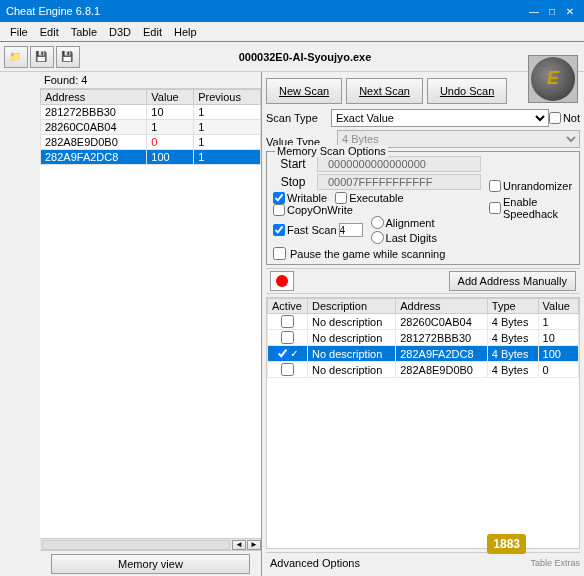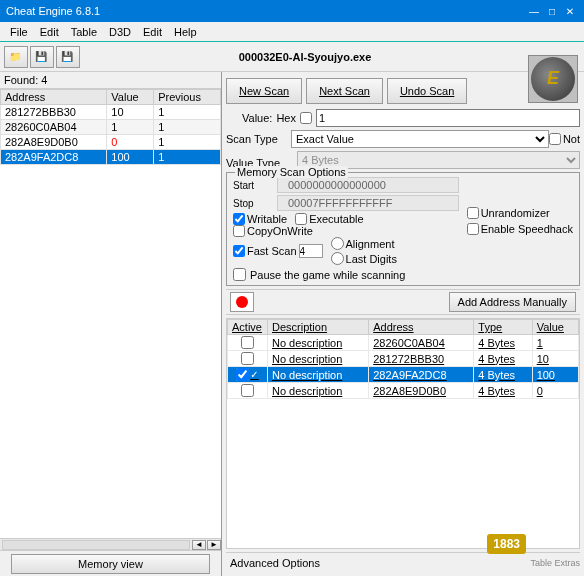--- a/index.html
+++ b/index.html
@@ -112,20 +112,21 @@
       font-size: 18px;
       font-weight: bold;
       font-style: italic;
     }
 
     
     .main-content {
       display: flex;
       height: calc(576px - 22px - 20px - 30px);
       position: relative;
+      margin-left: 40px;
     }
 
     
     .left-panel {
       width: 222px;
       display: flex;
       flex-direction: column;
       border-right: 1px solid #999;
     }
 
@@ -280,22 +281,23 @@
       padding: 0 2px;
       font-size: 11px;
     }
     .scan-options-row {
       display: flex;
       align-items: center;
       gap: 4px;
       margin-bottom: 2px;
     }
     .scan-opt-label {
-      font-size: 10px;
+      font-size: 12px;
       width: 40px;
+      text-align: center;
     }
     .scan-opt-input {
       flex: 1;
       height: 16px;
       border: 1px solid #ccc;
       font-size: 11px;
       background: #e8e8e8;
       color: #666;
       padding: 0 10px;
     }
@@ -369,21 +371,20 @@
       cursor: pointer;
       font-size: 11px;
     }
 
     
     .addr-table-container {
       flex: 1;
       background: white;
       overflow: auto;
       border: 1px solid #ccc;
-      text-decoration: underline;
     }
     .addr-table {
       width: 100%;
       border-collapse: collapse;
     }
     .addr-table th {
       background: #e8e8e8;
       border: 1px solid #ccc;
       padding: 1px 4px;
       text-align: left;
@@ -525,26 +526,20 @@
   </div>
 
   <div class="right-panel">
 
     <div class="scan-buttons">
       <button class="scan-btn">New Scan</button>
       <button class="scan-btn">Next Scan</button>
       <button class="scan-btn">Undo Scan</button>
     </div>
 
-    <div class="value-row">
-      <span style="margin-left:16px;">Value:</span>
-      <span>Hex</span>
-      <input type="checkbox" style="width: 12px; height: 12px;">
-      <input type="text" class="value-input" value="1" style="">
-    </div>
 
     <div class="scantype-row">
       <span class="scantype-label">Scan Type</span>
       <select class="scantype-select">
         <option>Exact Value</option>
       </select>
       <div class="not-check-container">
         <input type="checkbox" style="width: 12px; height: 12px;">
         <span>Not</span>
       </div>

